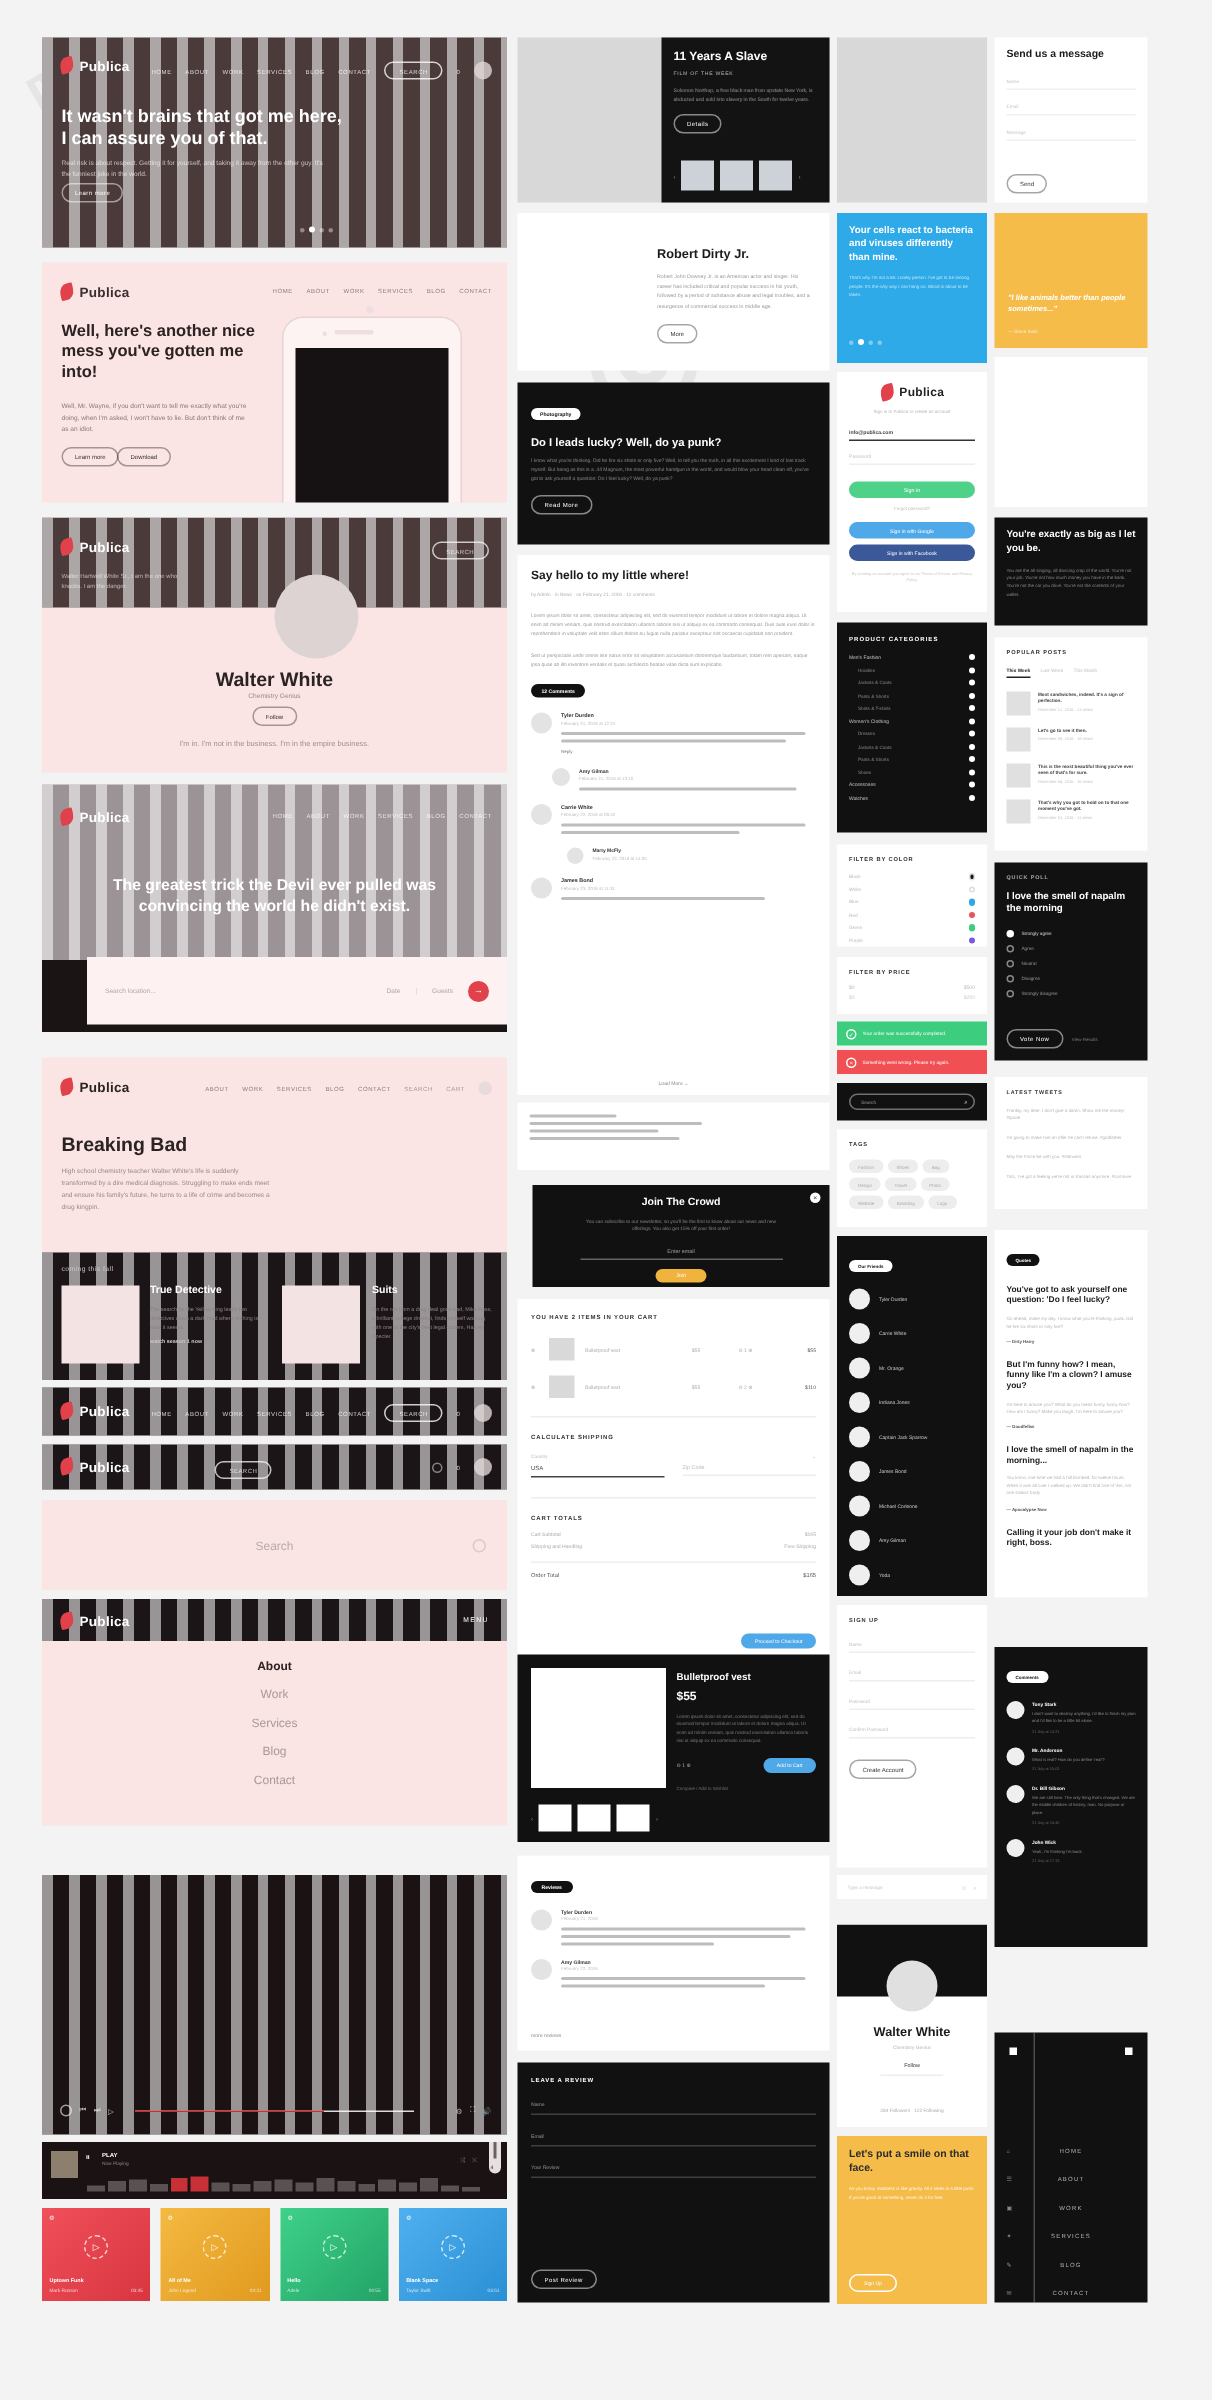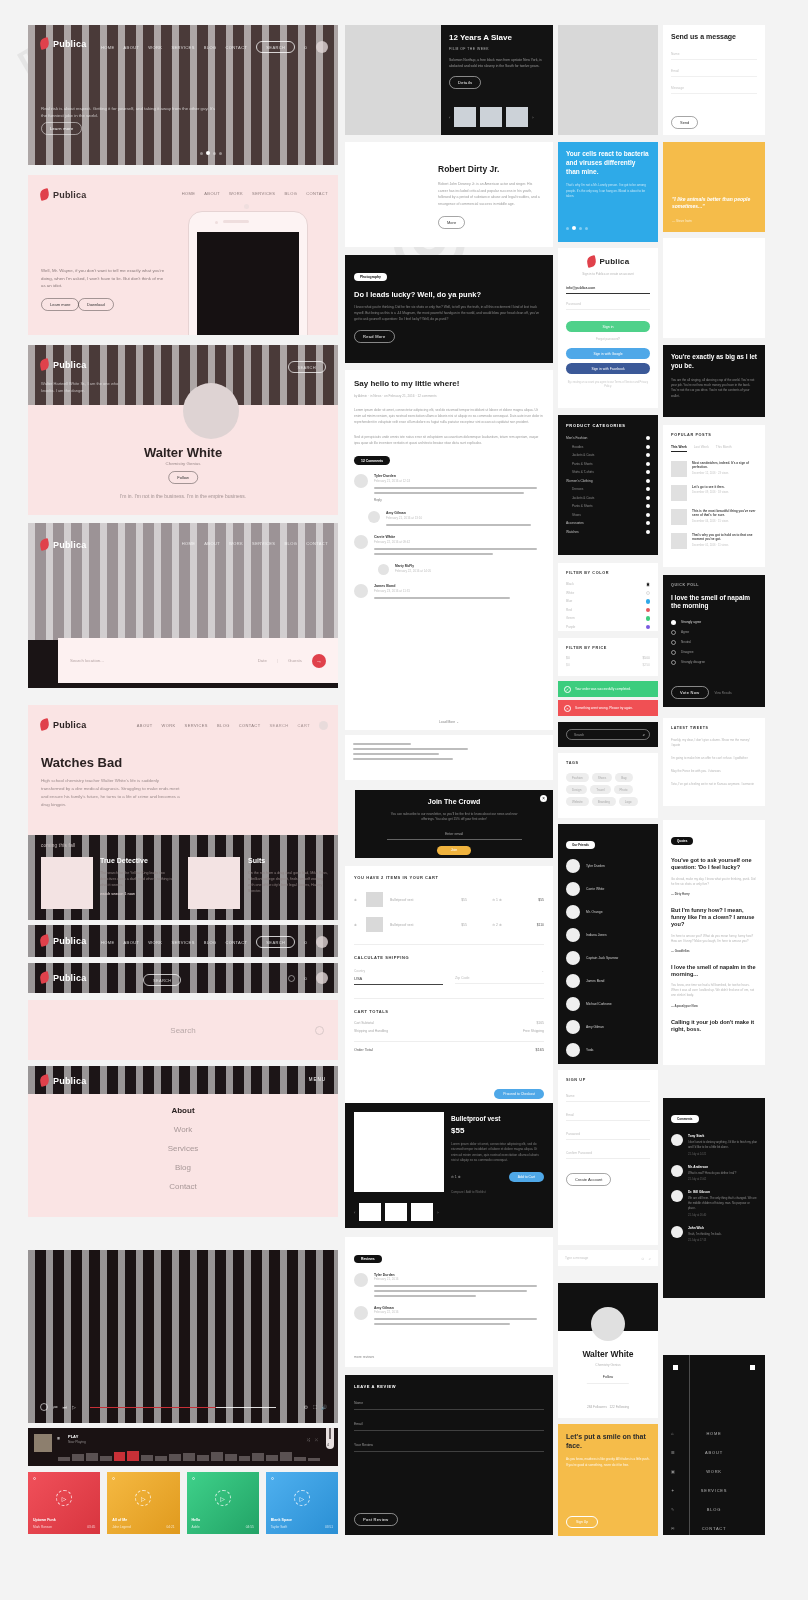--- a/index.html
+++ b/index.html
@@ -75,20 +75,22 @@
       <span>HOME</span>
       <span>ABOUT</span>
       <span>WORK</span>
       <span>SERVICES</span>
       <span>BLOG</span>
       <span>CONTACT</span>
       <span class="pill">SEARCH</span>
       <span style="font-size:4px">0</span>
       <span class="avatar"></span>
     </div>
+    <div class="h1" style="position:absolute;left:13px;top:45px;font-size:12px;color:#fff;white-space:pre-line">It wasn't brains that got me here,
+I can assure you of that.</div>
     <div style="position:absolute;left:13px;top:80px;width:180px;font-size:4.4px;line-height:1.7;color:rgba(255,255,255,.65)">Real risk is about respect. Getting it for yourself, and taking it away from the other guy. It's the funniest joke in the world.</div>
     <div class="btn-o" style="position:absolute;left:13px;top:97px;color:#fff">Learn more</div>
     <div class="dots" style="position:absolute;left:172px;bottom:10px">
       <i></i>
         <i class="on"></i>
         <i></i>
         <i></i>
     </div>
   </div>
 
@@ -98,20 +100,21 @@
       <span class="wm" style="color:#3a2f2f">Publica</span>
     </div>
     <div class="nav" style="position:absolute;right:10px;top:16px;color:#6a5a5a">
       <span>HOME</span>
       <span>ABOUT</span>
       <span>WORK</span>
       <span>SERVICES</span>
       <span>BLOG</span>
       <span>CONTACT</span>
     </div>
+    <div class="h1" style="position:absolute;left:13px;top:40px;width:130px;font-size:11px;color:#2b2222">Well, here's another nice mess you've gotten me into!</div>
     <div style="position:absolute;left:13px;top:92px;width:125px;font-size:4.4px;line-height:1.75;color:#8a7a7a">Well, Mr. Wayne, if you don't want to tell me exactly what you're doing, when I'm asked, I won't have to lie. But don't think of me as an idiot.</div>
     <div class="btn-d" style="position:absolute;left:13px;top:123px">Learn more</div>
     <div class="btn-d" style="position:absolute;left:50px;top:123px">Download</div>
 
     <div style="position:absolute;left:160px;top:36px;width:120px;height:140px;border:1.5px solid #e6d3d3;border-radius:14px 14px 0 0;background:#fdf3f3">
       <div style="position:absolute;left:34px;top:8px;width:26px;height:3px;border-radius:2px;background:#efdede"></div>
       <div style="position:absolute;left:26px;top:8.5px;width:3px;height:3px;border-radius:50%;background:#efdede"></div>
       <div style="position:absolute;left:55px;top:-8px;width:5px;height:5px;border-radius:50%;background:#efdede"></div>
       <div style="position:absolute;left:8px;top:20px;right:8px;bottom:0;background:#161112"></div>
     </div>
@@ -138,20 +141,21 @@
       <span class="wm" style="color:#fff">Publica</span>
     </div>
     <div class="nav" style="position:absolute;right:10px;top:18px;color:#fff">
       <span>HOME</span>
       <span>ABOUT</span>
       <span>WORK</span>
       <span>SERVICES</span>
       <span>BLOG</span>
       <span>CONTACT</span>
     </div>
+    <div class="h1" style="position:absolute;left:40px;right:40px;top:60px;text-align:center;font-size:10.5px;color:#fff;line-height:1.35">The greatest trick the Devil ever pulled was convincing the world he didn't exist.</div>
     <div style="position:absolute;left:0;bottom:0;width:100%;height:48px;background:#1a1415"></div>
     <div style="position:absolute;left:30px;right:0;top:115px;height:45px;background:#fdf1f1;display:flex;align-items:center;padding:0 12px;gap:10px">
       <span style="flex:1;font-size:4.4px;color:#b5a5a5">Search location...</span>
       <span style="font-size:4.4px;color:#b5a5a5">Date</span>
       <span style="font-size:4.4px;color:#d8cccc">|</span>
       <span style="font-size:4.4px;color:#b5a5a5">Guests</span>
       <span style="width:14px;height:14px;border-radius:50%;background:#e0414b;color:#fff;font-size:6px;display:flex;align-items:center;justify-content:center">→</span>
     </div>
   </div>
 
@@ -163,21 +167,21 @@
     <div class="nav" style="position:absolute;right:10px;top:16px;color:#6a5a5a">
       <span>ABOUT</span>
       <span>WORK</span>
       <span>SERVICES</span>
       <span>BLOG</span>
       <span>CONTACT</span>
       <span style="font-size:4px;opacity:.6">Search</span>
       <span style="font-size:4px;opacity:.6">Cart</span>
       <span class="avatar" style="width:9px;height:9px"></span>
     </div>
-    <div class="h1" style="position:absolute;left:13px;top:50px;font-size:13px;color:#2b2222">Watches Bad</div>
+    <div class="h1" style="position:absolute;left:13px;top:50px;font-size:13px;color:#2b2222">Breaking Bad</div>
     <div style="position:absolute;left:13px;top:72px;width:140px;font-size:4.4px;line-height:1.8;color:#9a8a8a">High school chemistry teacher Walter White's life is suddenly transformed by a dire medical diagnosis. Struggling to make ends meet and ensure his family's future, he turns to a life of crime and becomes a drug kingpin.</div>
     <div class="dark stripes" style="position:absolute;left:0;bottom:0;width:100%;height:85px;background-color:#1c1517">
       <div style="position:absolute;left:13px;top:8px;font-size:4.5px;color:#cfc4c4;letter-spacing:.3px">coming this fall</div>
       <div style="position:absolute;left:13px;top:22px;width:52px;height:52px;background:#f3e3e3"></div>
       <div style="position:absolute;left:72px;top:22px;width:78px">
         <div class="h1" style="font-size:7px;color:#fff">True Detective</div>
         <div style="font-size:3.6px;line-height:1.7;color:#8d8080;margin-top:4px">The search for the Yellow King leads two detectives down a dark road where nothing is what it seems.</div>
         <div style="font-size:3.6px;color:#cfc4c4;margin-top:4px;font-weight:bold">watch season 1 now</div>
       </div>
       <div style="position:absolute;left:160px;top:22px;width:52px;height:52px;background:#f3e3e3"></div>
@@ -316,21 +320,21 @@
       <span style="position:absolute;left:5px;top:5px;width:3px;height:3px;border:0.7px solid rgba(255,255,255,.6);border-radius:50%;display:block"></span>
       <span style="position:absolute;left:50%;top:42%;transform:translate(-50%,-50%);width:16px;height:16px;border:1px dashed rgba(255,255,255,.75);border-radius:50%;display:flex;align-items:center;justify-content:center;font-size:6px;color:#fff">▷</span>
       <span style="position:absolute;left:5px;bottom:12px;font-size:3.6px;color:#fff;font-weight:bold;width:50px">Blank Space</span>
       <span style="position:absolute;left:5px;bottom:5px;font-size:3.2px;color:rgba(255,255,255,.75)">Taylor Swift</span>
       <span style="position:absolute;right:5px;bottom:5px;font-size:3.2px;color:rgba(255,255,255,.75)">03:51</span>
     </div>
   </div>
 
   <div style="position:absolute;left:345px;top:25px;width:208px;height:110px;background:#d8d8d8">
     <div style="position:absolute;right:0;top:0;width:112px;height:110px;background:#131313;color:#fff;padding:8px">
-      <div class="h1" style="font-size:8px">12 Years A Slave</div>
+      <div class="h1" style="font-size:8px">11 Years A Slave</div>
       <div style="font-size:3.4px;letter-spacing:.5px;margin-top:4px;opacity:.65">FILM OF THE WEEK</div>
       <div style="font-size:3.4px;line-height:1.8;margin-top:6px;opacity:.5">Solomon Northup, a free black man from upstate New York, is abducted and sold into slavery in the South for twelve years.</div>
       <div class="btn-o" style="margin-top:7px">Details</div>
       <div style="position:absolute;left:8px;bottom:8px;right:8px;display:flex;align-items:center;gap:4px">
         <span style="font-size:4px;opacity:.5">‹</span>
         <span style="width:22px;height:20px;background:#ccd2d8;display:block"></span>
         <span style="width:22px;height:20px;background:#ccd2d8;display:block"></span>
         <span style="width:22px;height:20px;background:#ccd2d8;display:block"></span>
         <span style="font-size:4px;opacity:.5">›</span>
       </div>

